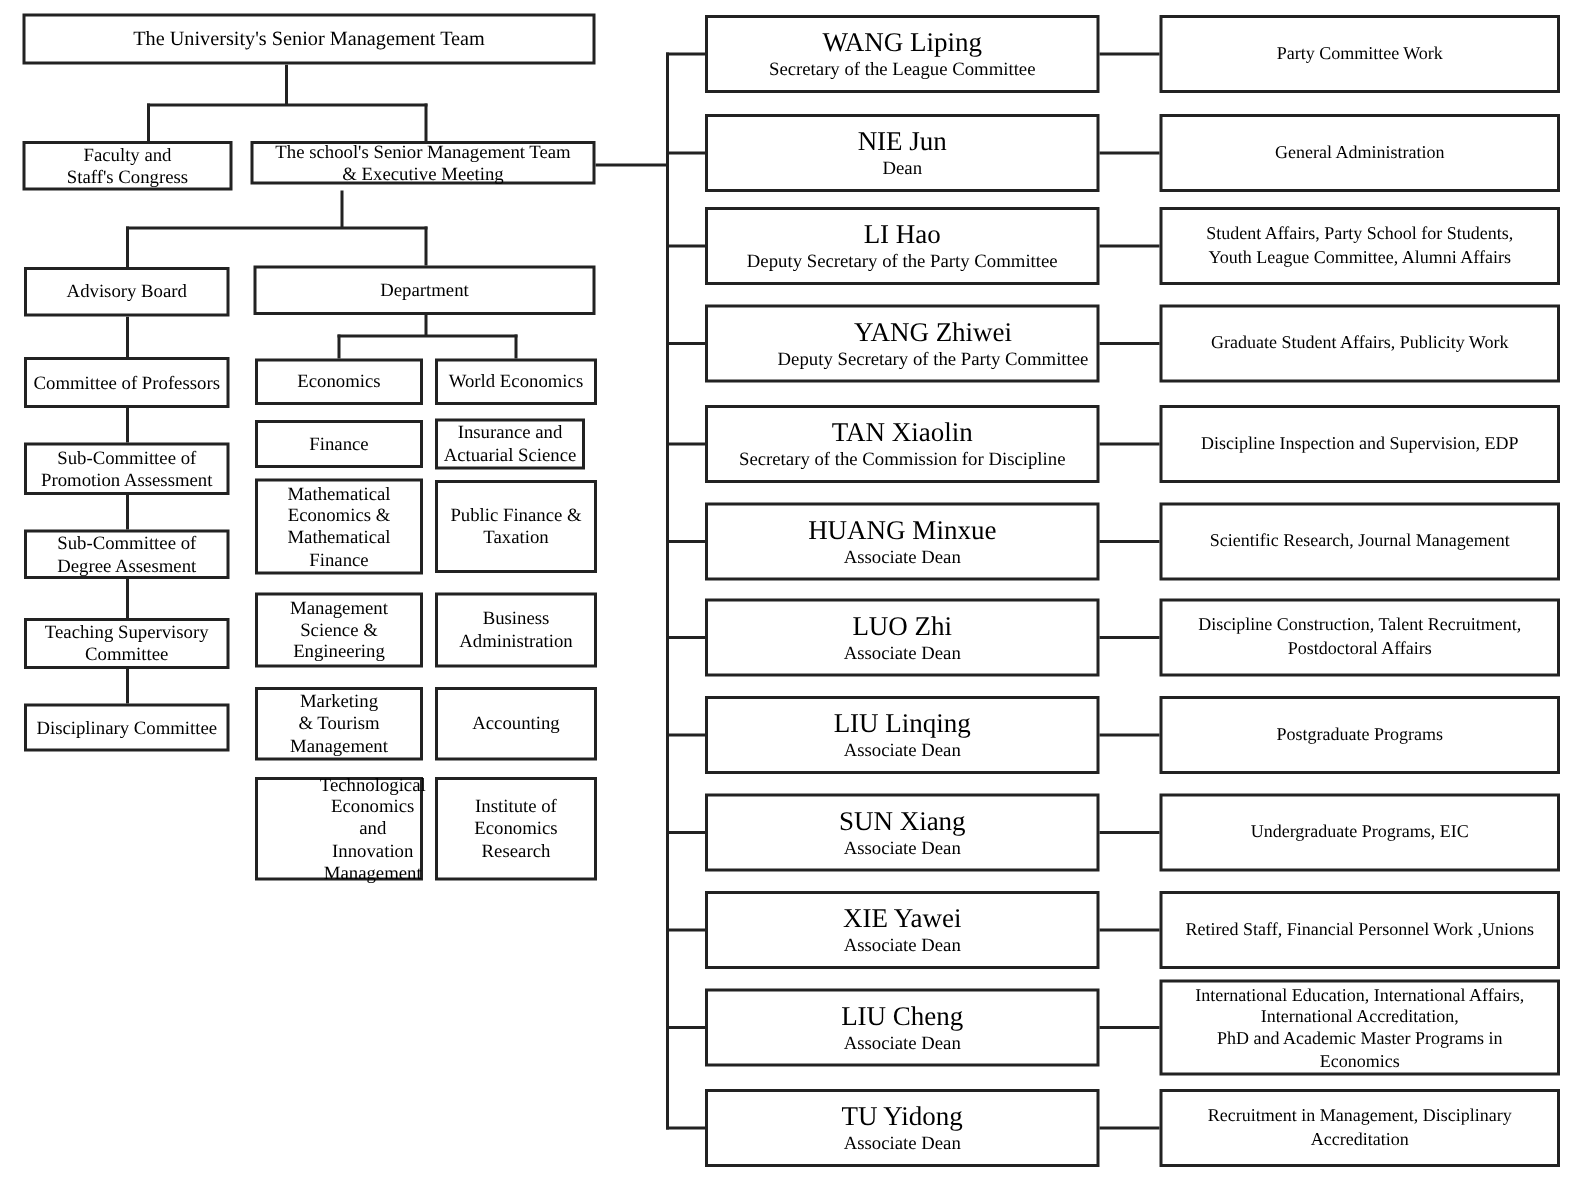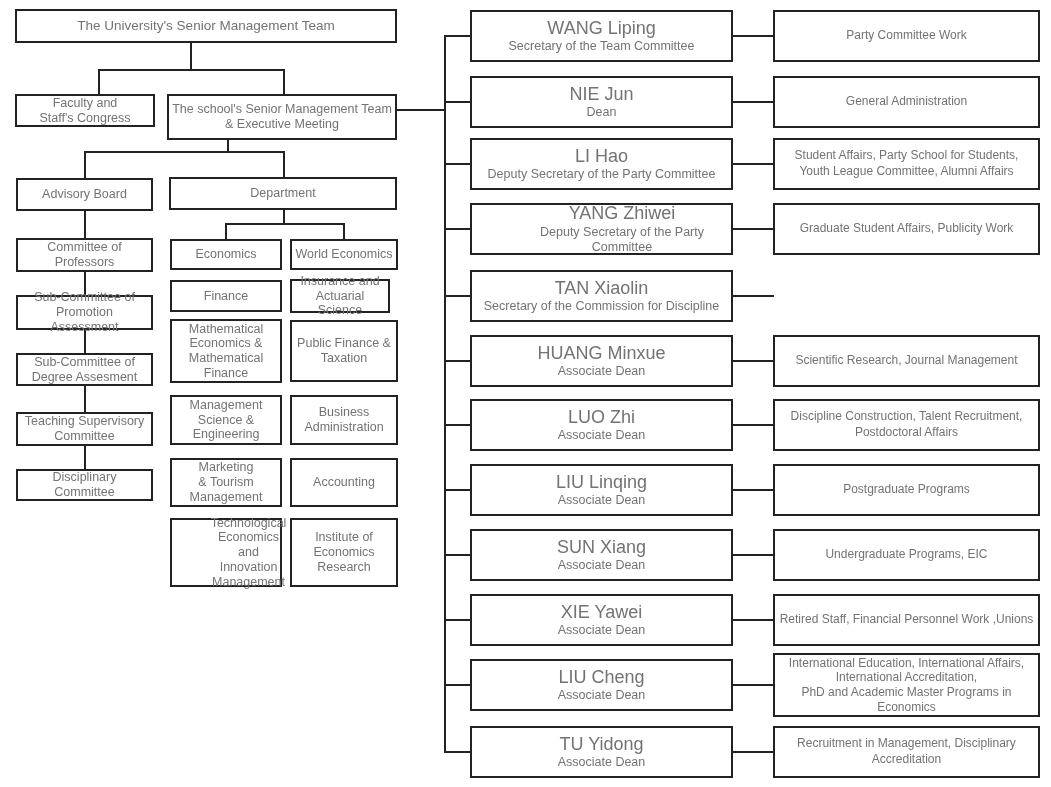--- a/index.html
+++ b/index.html
@@ -1,18 +1,18 @@
 <!DOCTYPE html>
 <html><head>
 <meta charset="utf-8">
 <style>
   html,body{margin:0;padding:0;background:#ffffff;}
   .canvas{
     position:relative;width:1051px;height:787px;background:#ffffff;
-    font-family:Liberation Sans, sans-serif;color:#737373;
+    font-family:Liberation Serif, serif;color:#000000;
     overflow:hidden;
   }
   .box{
     position:absolute;box-sizing:border-box;border:2px solid #222222;background:#ffffff;
     display:flex;align-items:center;justify-content:center;text-align:center;
     white-space:pre-line;font-size:12.5px;line-height:1.18;padding:1px 3px;
   }
   .top-label{font-size:13.5px;}
   .person{border-width:2.5px;flex-direction:column;line-height:1.25;}
   .person .name{font-size:18px;}
@@ -72,21 +72,21 @@
   <div class="h" style="left:732px;top:424px;width:42px;"></div>
   <div class="h" style="left:732px;top:489px;width:42px;"></div>
   <div class="h" style="left:732px;top:554px;width:42px;"></div>
   <div class="h" style="left:732px;top:619px;width:42px;"></div>
   <div class="h" style="left:732px;top:684px;width:42px;"></div>
   <div class="h" style="left:732px;top:751px;width:42px;"></div>
 
   <div class="box top-label" style="left:15px;top:9px;width:382px;height:34px;">The University's Senior Management Team</div>
   <div class="box" style="left:15px;top:94px;width:140px;height:33px;">Faculty and
 Staff's Congress</div>
-  <div class="box" style="left:167px;top:94px;width:230px;height:46px;">The school's Senior Management Team
+  <div class="box" style="left:167px;top:94px;width:230px;height:29px;">The school's Senior Management Team
 &amp; Executive Meeting</div>
   <div class="box" style="left:16px;top:178px;width:137px;height:33px;">Advisory Board</div>
   <div class="box" style="left:169px;top:177px;width:228px;height:33px;">Department</div>
 
   <div class="box" style="left:16px;top:238px;width:137px;height:34px;">Committee of Professors</div>
   <div class="box" style="left:16px;top:295px;width:137px;height:35px;">Sub-Committee of
 Promotion Assessment</div>
   <div class="box" style="left:16px;top:353px;width:137px;height:33px;">Sub-Committee of
 Degree Assesment</div>
   <div class="box" style="left:16px;top:412px;width:137px;height:34px;">Teaching Supervisory
@@ -117,21 +117,21 @@
 Taxation</div>
   <div class="box" style="left:290px;top:395px;width:108px;height:50px;">Business
 Administration</div>
   <div class="box" style="left:290px;top:458px;width:108px;height:49px;">Accounting</div>
   <div class="box" style="left:290px;top:518px;width:108px;height:69px;">Institute of
 Economics
 Research</div>
 
   <div class="box person" style="left:470px;top:10px;width:263px;height:52px;">
     <span class="name">WANG Liping</span>
-    <span class="title">Secretary of the Team Committee</span>
+    <span class="title">Secretary of the League Committee</span>
   </div>
   <div class="box duty" style="left:773px;top:10px;width:267px;height:52px;">Party Committee Work</div>
 
   <div class="box person" style="left:470px;top:76px;width:263px;height:52px;">
     <span class="name">NIE Jun</span>
     <span class="title">Dean</span>
   </div>
   <div class="box duty" style="left:773px;top:76px;width:267px;height:52px;">General Administration</div>
 
   <div class="box person" style="left:470px;top:138px;width:263px;height:52px;">
@@ -144,20 +144,21 @@
   <div class="box person" style="left:470px;top:203px;width:263px;height:52px;padding-left:44px;">
     <span class="name">YANG Zhiwei</span>
     <span class="title">Deputy Secretary of the Party Committee</span>
   </div>
   <div class="box duty" style="left:773px;top:203px;width:267px;height:52px;">Graduate Student Affairs, Publicity Work</div>
 
   <div class="box person" style="left:470px;top:270px;width:263px;height:52px;">
     <span class="name">TAN Xiaolin</span>
     <span class="title">Secretary of the Commission for Discipline</span>
   </div>
+  <div class="box duty" style="left:773px;top:270px;width:267px;height:52px;">Discipline Inspection and Supervision, EDP</div>
 
   <div class="box person" style="left:470px;top:335px;width:263px;height:52px;">
     <span class="name">HUANG Minxue</span>
     <span class="title">Associate Dean</span>
   </div>
   <div class="box duty" style="left:773px;top:335px;width:267px;height:52px;">Scientific Research, Journal Management</div>
 
   <div class="box person" style="left:470px;top:399px;width:263px;height:52px;">
     <span class="name">LUO Zhi</span>
     <span class="title">Associate Dean</span>

